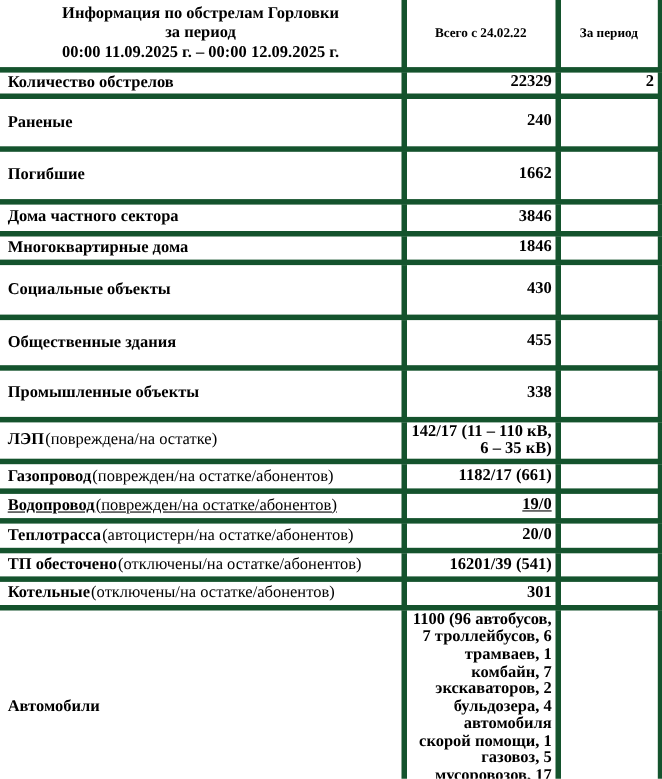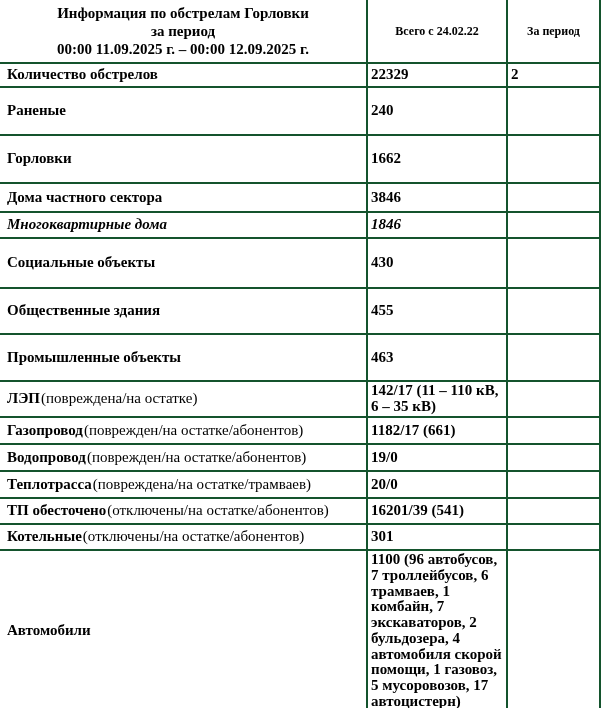--- a/index.html
+++ b/index.html
@@ -17,21 +17,21 @@
   table.info-table {
     border-collapse: collapse;
     table-layout: fixed;
     width: 600px;
   }
   col.c-label { width: 367px; }
   col.c-total { width: 140px; }
   col.c-daily { width: 93px; }
 
   td, th {
-    border: 2px solid #14532d;
+    border: 5px solid #14532d;
     vertical-align: middle;
     padding: 0;
     overflow: hidden;
   }
   
   tr:first-child > th { border-top: none; }
   td:first-child, th:first-child { border-left: none; }
   tr:last-child > td { border-bottom: none; }
 
   th.head-main {
@@ -52,21 +52,21 @@
     font-size: 15px;
     padding: 1px 4px 1px 7px;
     line-height: 1.15;
   }
   td.cell-label b { font-weight: bold; }
   td.cell-label .note {
     font-weight: normal;
     margin-left: 1px;
   }
   td.cell-total, td.cell-daily {
-    text-align: left;
+    text-align: right;
     font-weight: bold;
     font-size: 15px;
     line-height: 1.05;
     padding: 1px 3px;
   }
 </style>
 </head>
 <body>
 
 <table class="info-table">
@@ -92,75 +92,75 @@
       <td class="cell-daily">2</td>
     </tr>
 
     <tr style="height:48px;">
       <td class="cell-label"><b>Раненые</b><span class="note"></span></td>
       <td class="cell-total">240</td>
       <td class="cell-daily"></td>
     </tr>
 
     <tr style="height:48px;">
-      <td class="cell-label"><b>Горловки</b><span class="note"></span></td>
+      <td class="cell-label"><b>Погибшие</b><span class="note"></span></td>
       <td class="cell-total">1662</td>
       <td class="cell-daily"></td>
     </tr>
 
     <tr style="height:29px;">
       <td class="cell-label"><b>Дома частного сектора</b><span class="note"></span></td>
       <td class="cell-total">3846</td>
       <td class="cell-daily"></td>
     </tr>
 
-    <tr style="height:26px;font-style:italic;">
+    <tr style="height:26px;">
       <td class="cell-label"><b>Многоквартирные дома</b><span class="note"></span></td>
       <td class="cell-total">1846</td>
       <td class="cell-daily"></td>
     </tr>
 
     <tr style="height:50px;">
       <td class="cell-label"><b>Социальные объекты</b><span class="note"></span></td>
       <td class="cell-total">430</td>
       <td class="cell-daily"></td>
     </tr>
 
     <tr style="height:46px;">
       <td class="cell-label"><b>Общественные здания</b><span class="note"></span></td>
       <td class="cell-total">455</td>
       <td class="cell-daily"></td>
     </tr>
 
     <tr style="height:47px;">
       <td class="cell-label"><b>Промышленные объекты</b><span class="note"></span></td>
-      <td class="cell-total">463</td>
+      <td class="cell-total">338</td>
       <td class="cell-daily"></td>
     </tr>
 
     <tr style="height:36px;">
       <td class="cell-label"><b>ЛЭП</b><span class="note">(повреждена/на остатке)</span></td>
       <td class="cell-total">142/17 (11 – 110 кВ, 6 – 35 кВ)</td>
       <td class="cell-daily"></td>
     </tr>
 
     <tr style="height:27px;">
       <td class="cell-label"><b>Газопровод</b><span class="note">(поврежден/на остатке/абонентов)</span></td>
       <td class="cell-total">1182/17 (661)</td>
       <td class="cell-daily"></td>
     </tr>
 
-    <tr style="height:27px;">
+    <tr style="height:27px;text-decoration:underline;">
       <td class="cell-label"><b>Водопровод</b><span class="note">(поврежден/на остатке/абонентов)</span></td>
       <td class="cell-total">19/0</td>
       <td class="cell-daily"></td>
     </tr>
 
     <tr style="height:27px;">
-      <td class="cell-label"><b>Теплотрасса</b><span class="note">(повреждена/на остатке/трамваев)</span></td>
+      <td class="cell-label"><b>Теплотрасса</b><span class="note">(автоцистерн/на остатке/абонентов)</span></td>
       <td class="cell-total">20/0</td>
       <td class="cell-daily"></td>
     </tr>
 
     <tr style="height:26px;padding-left:12px;">
       <td class="cell-label"><b>ТП обесточено</b><span class="note">(отключены/на остатке/абонентов)</span></td>
       <td class="cell-total">16201/39 (541)</td>
       <td class="cell-daily"></td>
     </tr>
 

